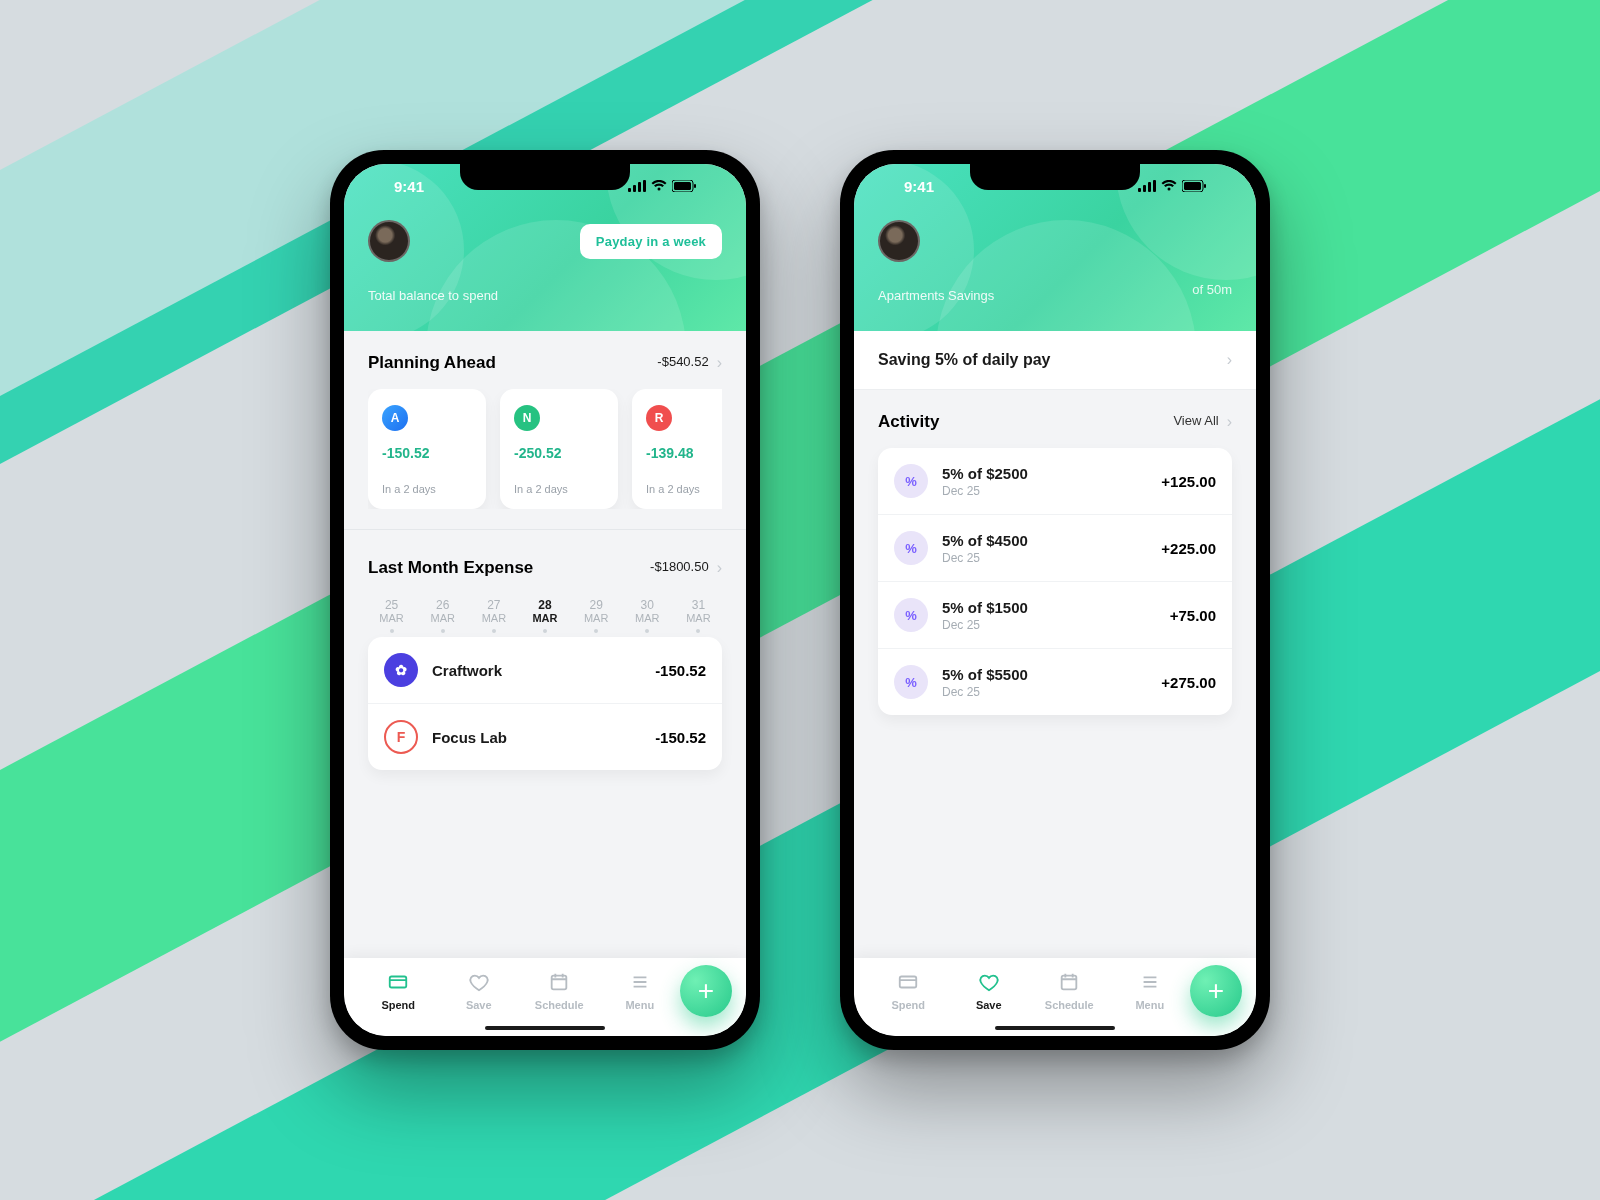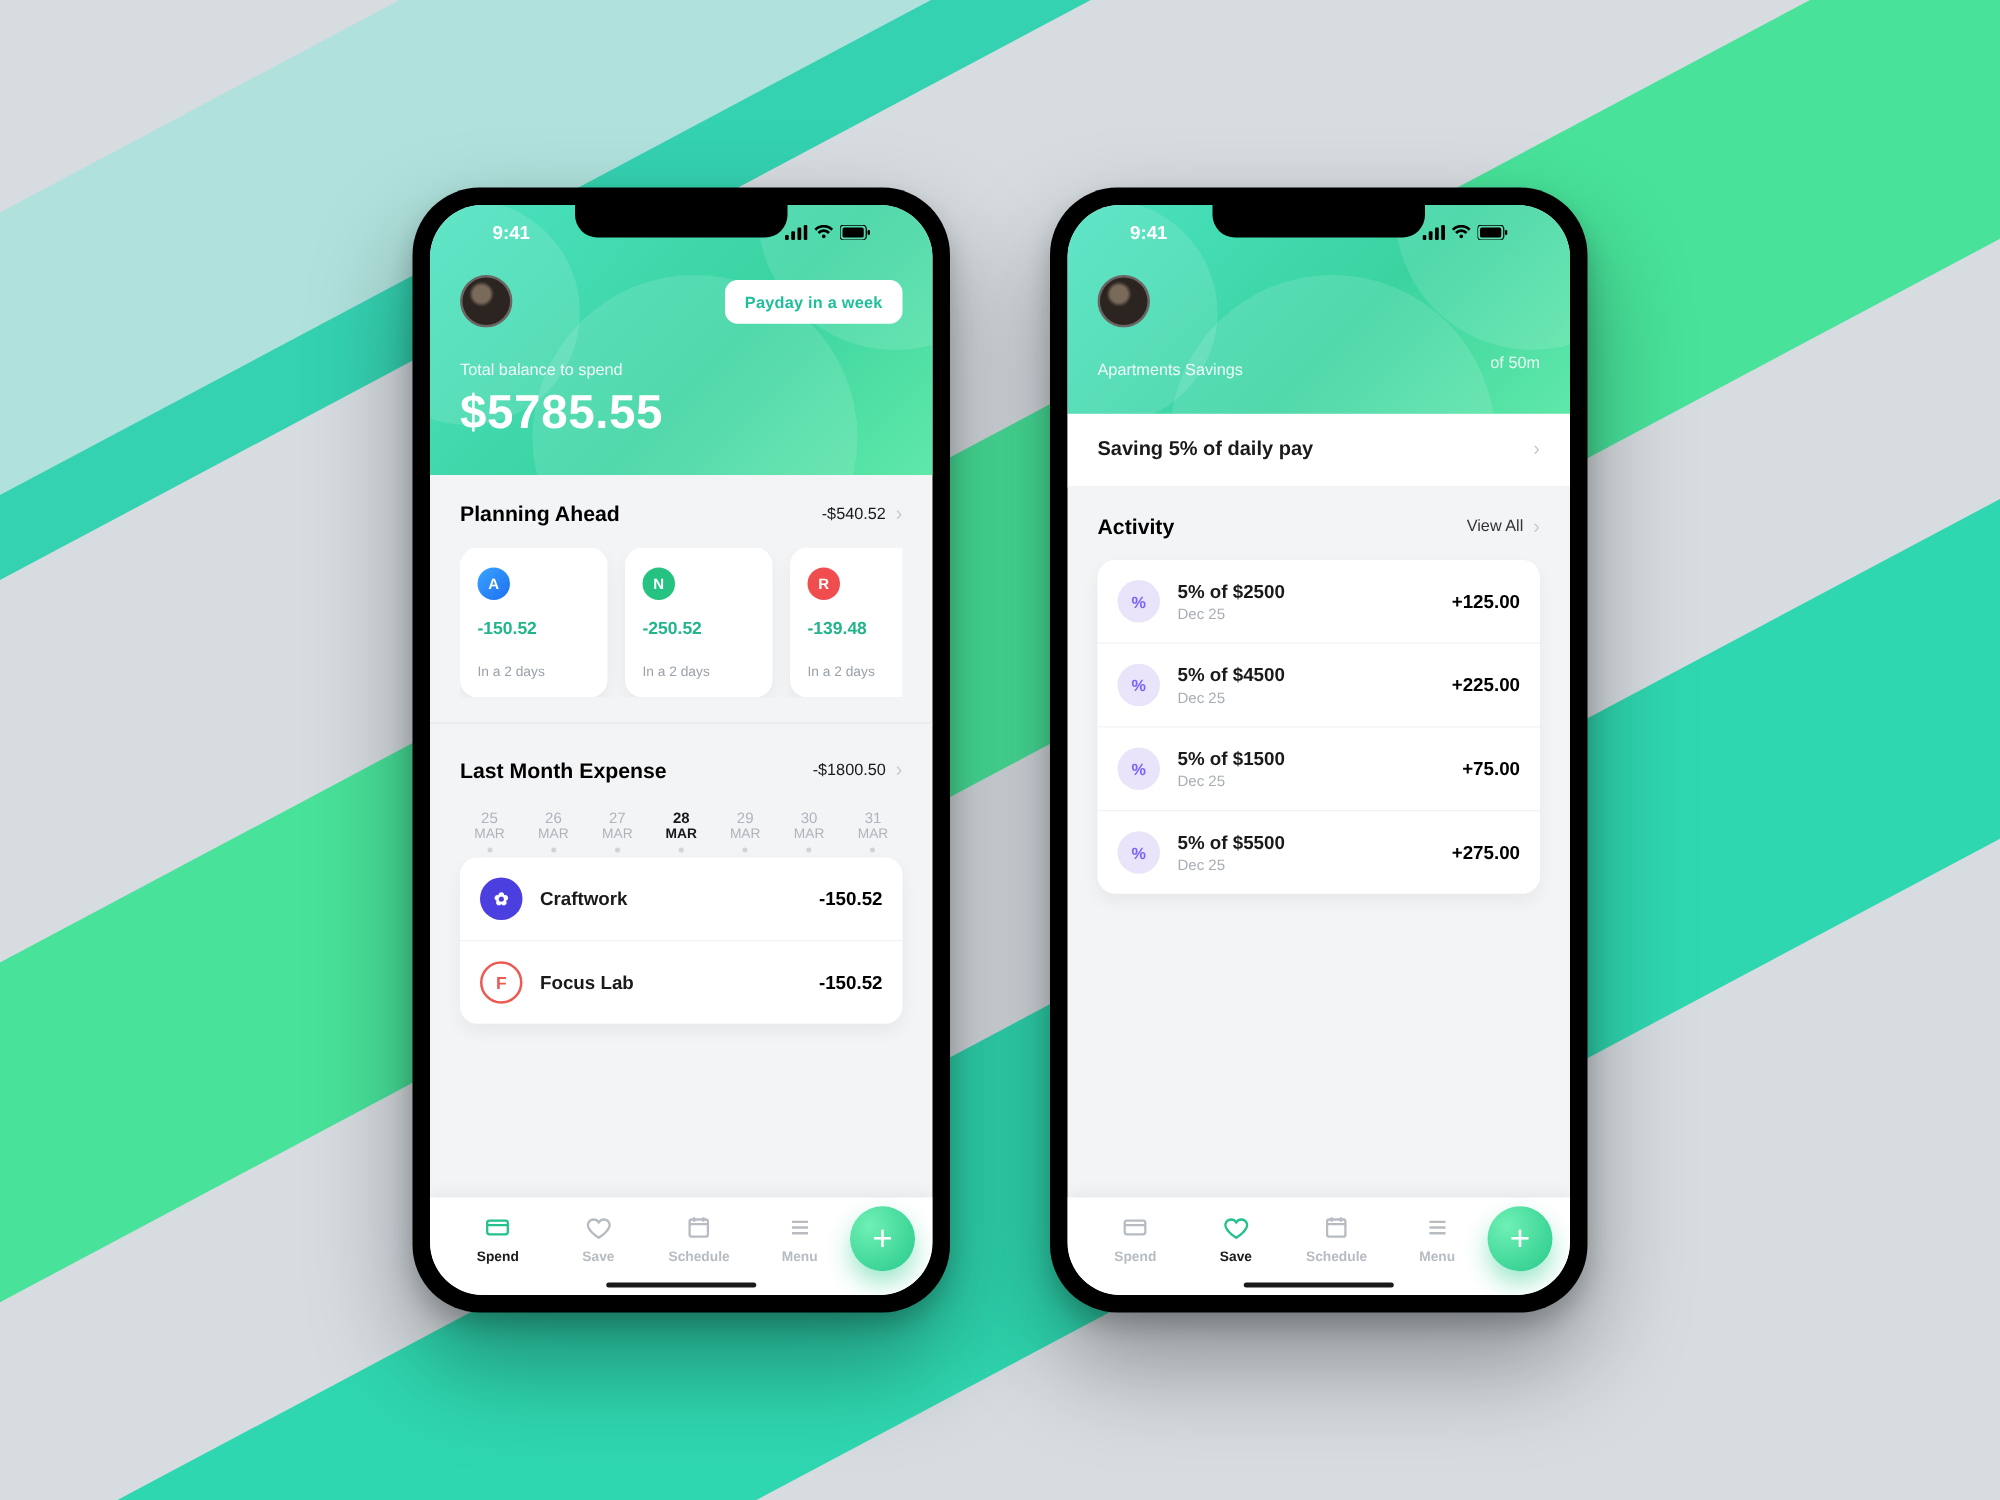--- a/index.html
+++ b/index.html
@@ -192,21 +192,20 @@
                 <rect x="2" y="2" width="17" height="8" rx="1.5" fill="#000"></rect>
                 <rect x="22" y="4" width="2" height="4" rx="1" fill="#000"></rect>
               </svg>
           </span>
         </div>
         <div class="header-row">
           <div class="avatar"></div>
           <div class="pill-btn">Payday in a week</div>
         </div>
         <div class="header-label">Total balance to spend</div>
-        <div class="header-amount">$5785.55</div>
       </div>
 
       <div class="section">
         <div class="section-hdr">
           <div class="section-title">Planning Ahead</div>
           <div class="section-right">
             <span>-$540.52</span>
             <span class="chev">›</span>
           </div>
         </div>

